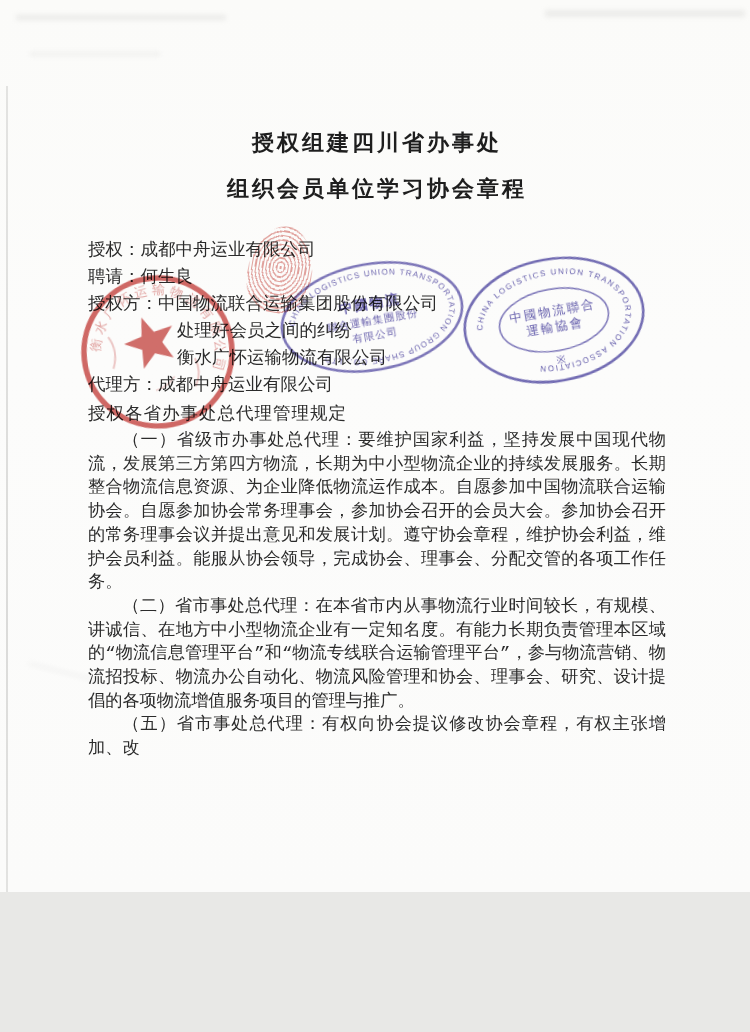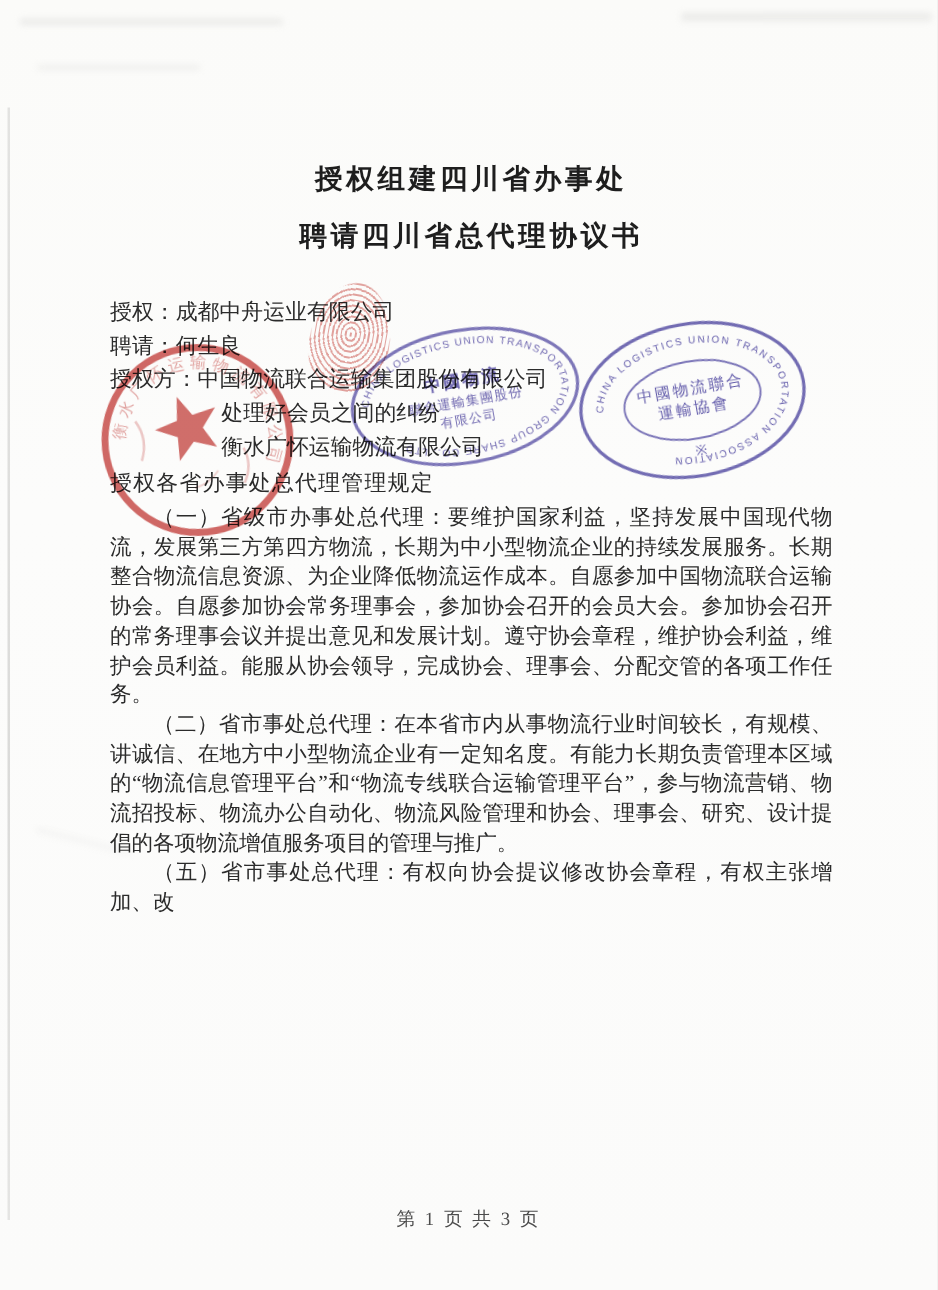--- a/index.html
+++ b/index.html
@@ -2,21 +2,21 @@
 <html><head>
 <meta charset="utf-8">
 <style>
   html,body{margin:0;padding:0;}
   body{
     background:#e8e8e6;
     font-family:"Liberation Serif","DejaVu Serif",serif;
   }
   .page{
     position:relative;
-    width:750px;height:1032px;
+    width:750px;height:892px;
     margin:0 auto;
     background:linear-gradient(180deg,#fbfbf9 0%,#fcfcfb 40%,#fbfbfa 100%);
     overflow:hidden;
     color:#262626;
   }
   
   .edge-line{
     position:absolute;left:6px;top:86px;width:2px;height:890px;
     background:linear-gradient(180deg,#d6d6d4,#c9c9c7 60%,#d9d9d7);
     opacity:.65;
@@ -38,21 +38,21 @@
   .intro .line{white-space:nowrap;font-family:Liberation Serif, serif;}
   .intro .line.cont{padding-left:89px;}
   .section-heading{
     font-size:17.5px;line-height:26px;
     margin-top:2px;color:#2b2b2b;letter-spacing:1px;
   }
   .paras{margin-top:3px;}
   .paras p{
     margin:0;font-size:17.2px;line-height:23.7px;
     text-align:justify;text-justify:inter-ideograph;
-    text-indent:2em;color:#2b2b2b;
+    text-indent:2em;color:#2b2b2b;font-family:Liberation Mono, monospace;
   }
   .footer{
     position:absolute;left:0;top:966px;width:750px;
     text-align:center;font-size:15px;color:#4c4c4c;letter-spacing:2px;
   }
   
   .stamp{position:absolute;mix-blend-mode:multiply;}
   .fingerprint{
     left:248px;top:226px;width:64px;height:90px;
     transform:rotate(10deg);
@@ -74,28 +74,29 @@
 <div class="page">
 
   <div class="edge-line"></div>
   <div class="smudge s1"></div>
   <div class="smudge s2"></div>
   <div class="smudge s3"></div>
   <div class="smudge s4"></div>
 
   <div class="content">
     <div class="doc-title">授权组建四川省办事处</div>
-    <div class="doc-title">聘请四川省总代理协议书</div>
+    <div class="doc-title">组织会员单位学习协会章程</div>
 
     <div class="intro">
       <div class="line">授权：成都中舟运业有限公司</div>
       <div class="line">聘请：何生良</div>
       <div class="line">授权方：中国物流联合运输集团股份有限公司</div>
       <div class="line cont">处理好会员之间的纠纷</div>
       <div class="line cont">衡水广怀运输物流有限公司</div>
+      <div class="line">代理方：成都中舟运业有限公司</div>
     </div>
 
     <div class="section-heading">授权各省办事处总代理管理规定</div>
 
     <div class="paras">
       <p>（一）省级市办事处总代理：要维护国家利益，坚持发展中国现代物流，发展第三方第四方物流，长期为中小型物流企业的持续发展服务。长期整合物流信息资源、为企业降低物流运作成本。自愿参加中国物流联合运输协会。自愿参加协会常务理事会，参加协会召开的会员大会。参加协会召开的常务理事会议并提出意见和发展计划。遵守协会章程，维护协会利益，维护会员利益。能服从协会领导，完成协会、理事会、分配交管的各项工作任务。</p>
       <p>（二）省市事处总代理：在本省市内从事物流行业时间较长，有规模、讲诚信、在地方中小型物流企业有一定知名度。有能力长期负责管理本区域的“物流信息管理平台”和“物流专线联合运输管理平台”，参与物流营销、物流招投标、物流办公自动化、物流风险管理和协会、理事会、研究、设计提倡的各项物流增值服务项目的管理与推广。</p>
       <p>（五）省市事处总代理：有权向协会提议修改协会章程，有权主张增加、改</p>
     </div>
   </div>

